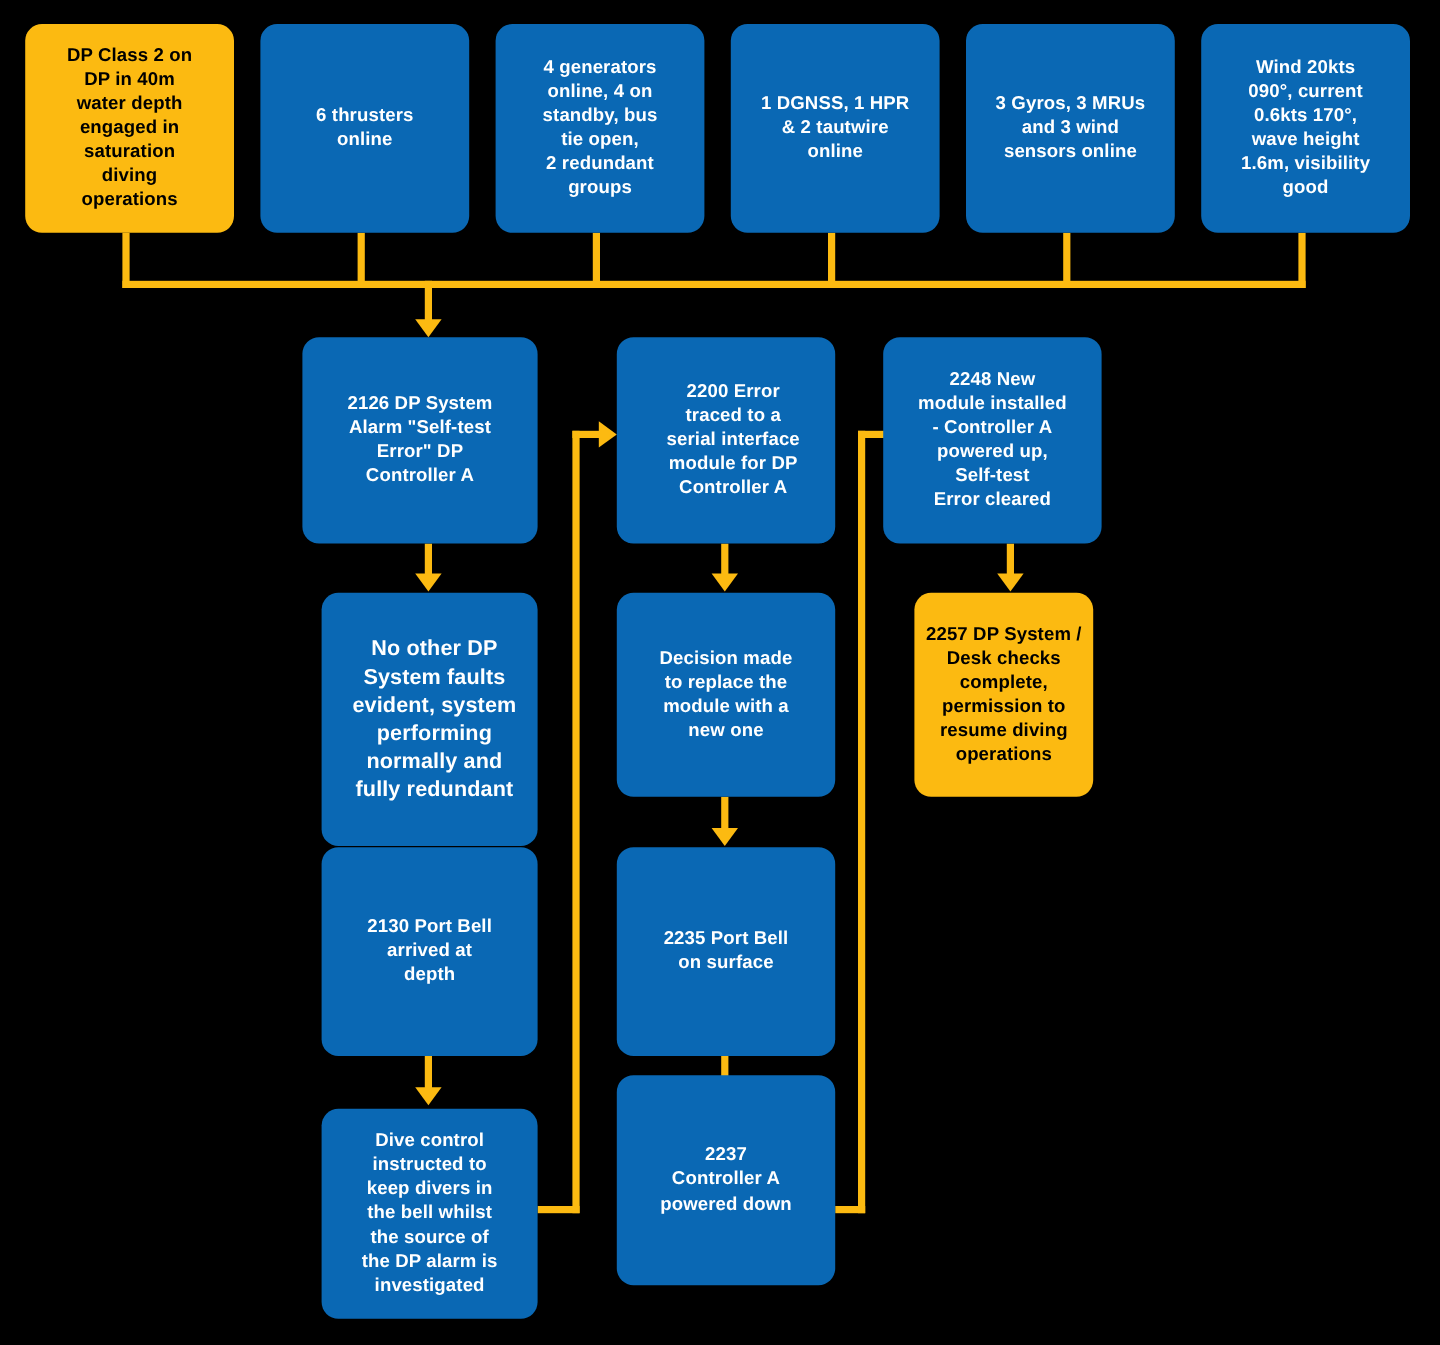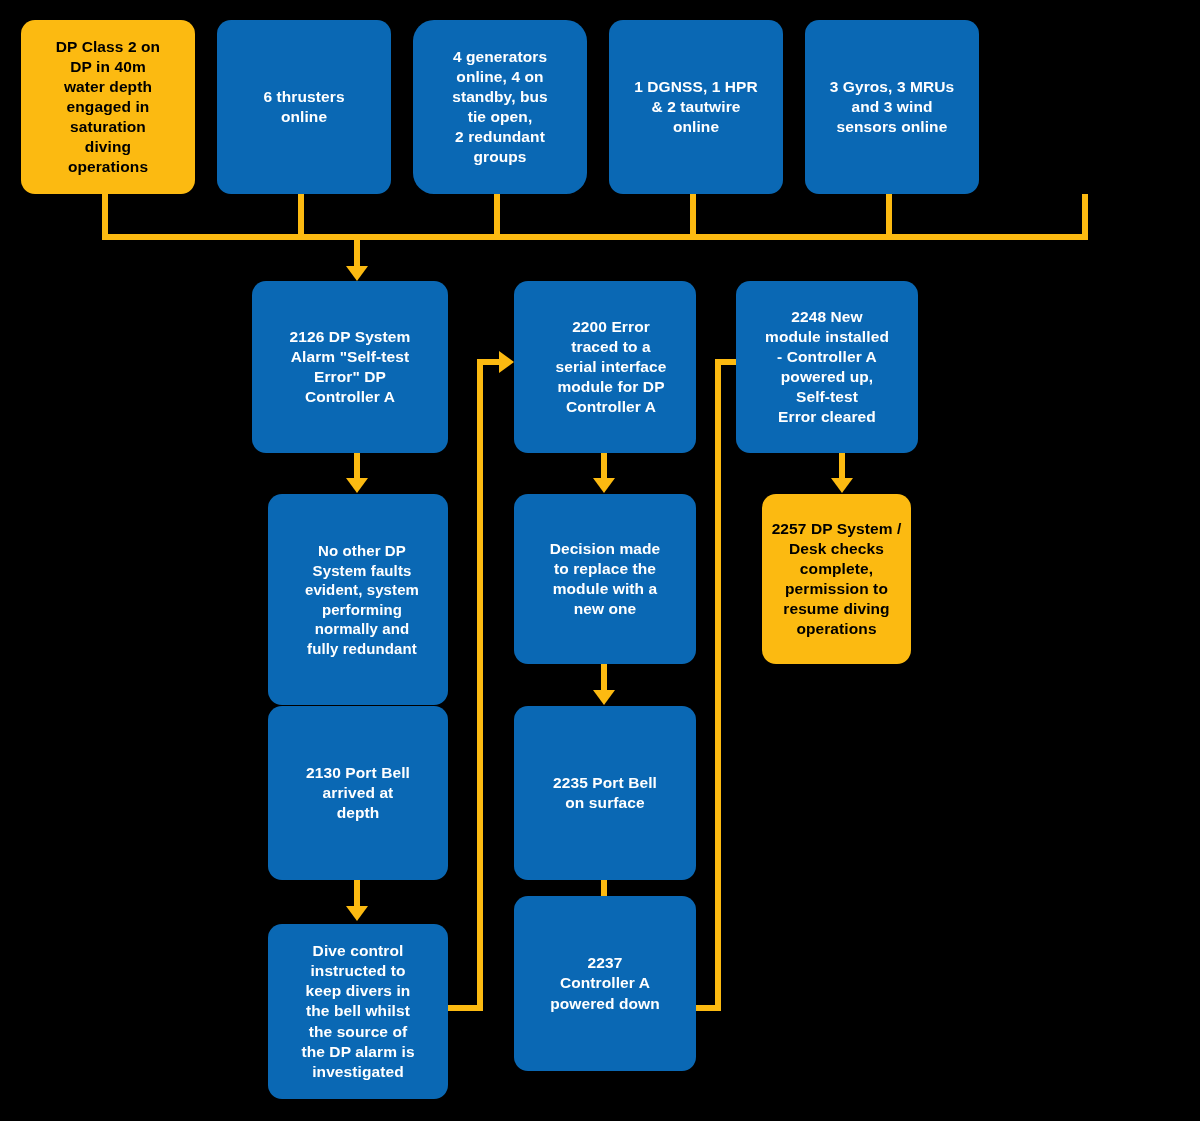--- a/index.html
+++ b/index.html
@@ -74,35 +74,41 @@
 DP in 40m
 water depth
 engaged in
 saturation
 diving
 operations</div>
 
   <div class="node blue" style="left:217px; top:20px; width:174px; height:174px; font-size:15.5px;">6 thrusters
 online</div>
 
-  <div class="node blue" style="left:413px; top:20px; width:174px; height:174px; font-size:15.5px;border-radius:21px;">4 generators
+  <div class="node blue" style="left:413px; top:20px; width:174px; height:174px; font-size:15.5px;">4 generators
 online, 4 on
 standby, bus
 tie open,
 2 redundant
 groups</div>
 
   <div class="node blue" style="left:609px; top:20px; width:174px; height:174px; font-size:15.5px;">1 DGNSS, 1 HPR
 &amp; 2 tautwire
 online</div>
 
   <div class="node blue" style="left:805px; top:20px; width:174px; height:174px; font-size:15.5px;">3 Gyros, 3 MRUs
 and 3 wind
 sensors online</div>
 
+  <div class="node blue" style="left:1001px; top:20px; width:174px; height:174px; font-size:15.5px;">Wind 20kts
+090°, current
+0.6kts 170°,
+wave height
+1.6m, visibility
+good</div>
 
   <div class="conn" style="left:102px; top:194px; width:6px; height:46px;"></div>
   <div class="conn" style="left:298px; top:194px; width:6px; height:46px;"></div>
   <div class="conn" style="left:494px; top:194px; width:6px; height:46px;"></div>
   <div class="conn" style="left:690px; top:194px; width:6px; height:46px;"></div>
   <div class="conn" style="left:886px; top:194px; width:6px; height:46px;"></div>
   <div class="conn" style="left:1082px; top:194px; width:6px; height:46px;"></div>
 
   <div class="conn" style="left:102px; top:234px; width:986px; height:6px;"></div>
 
@@ -110,21 +116,21 @@
   <div class="arrow-down" style="left:346px; top:266px;"></div>
 
   <div class="node blue" style="left:252px; top:281px; width:196px; height:172px; font-size:15.5px;">2126 DP System
 Alarm "Self-test
 Error" DP
 Controller A</div>
 
   <div class="conn" style="left:354px; top:453px; width:6px; height:28px;"></div>
   <div class="arrow-down" style="left:346px; top:478px;"></div>
 
-  <div class="node blue" style="left:268px; top:494px; width:180px; height:211px; font-size:15px;padding-left:16px;">No other DP
+  <div class="node blue" style="left:268px; top:494px; width:180px; height:211px; font-size:18px;padding-left:16px;">No other DP
 System faults
 evident, system
 performing
 normally and
 fully redundant</div>
 
   <div class="conn" style="left:354px; top:664px; width:6px; height:28px;"></div>
   <div class="arrow-down" style="left:346px; top:690px;"></div>
 
   <div class="node blue" style="left:268px; top:706px; width:180px; height:174px; font-size:15.5px;">2130 Port Bell

